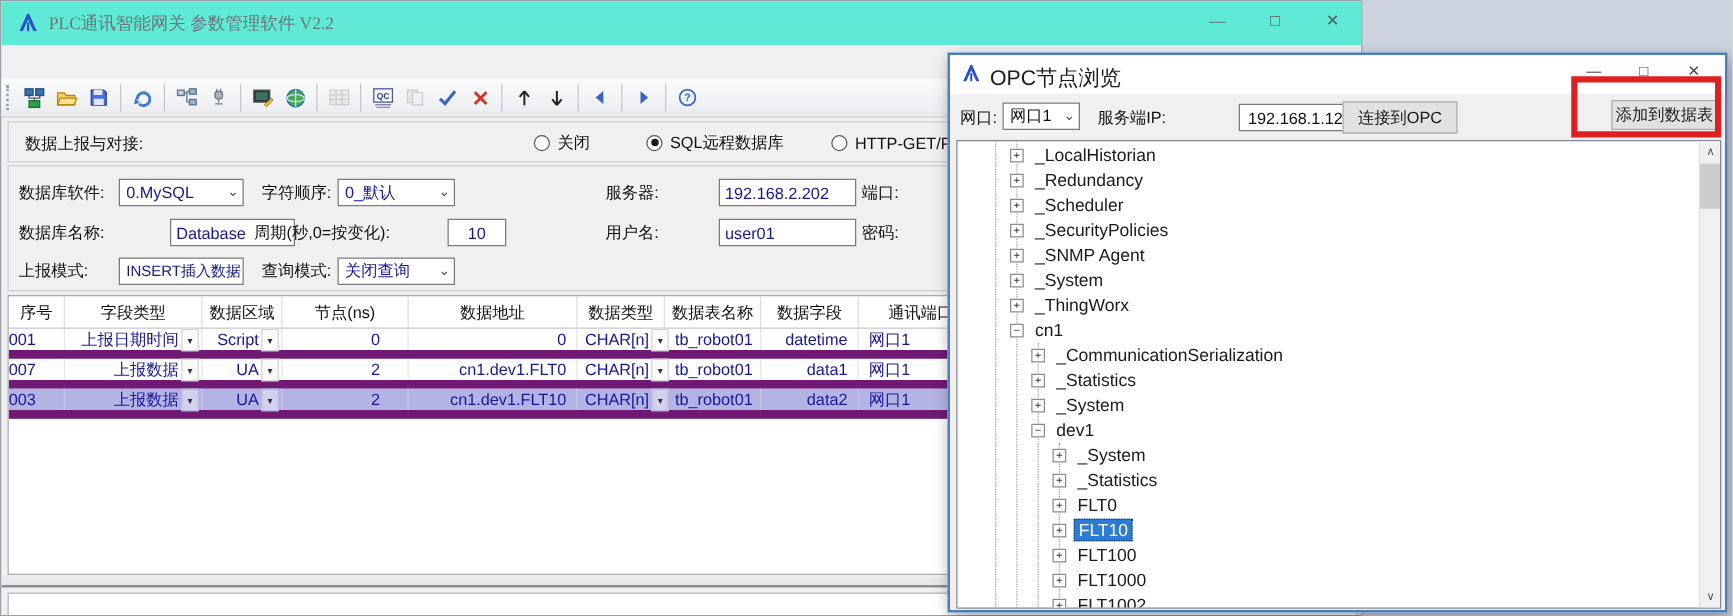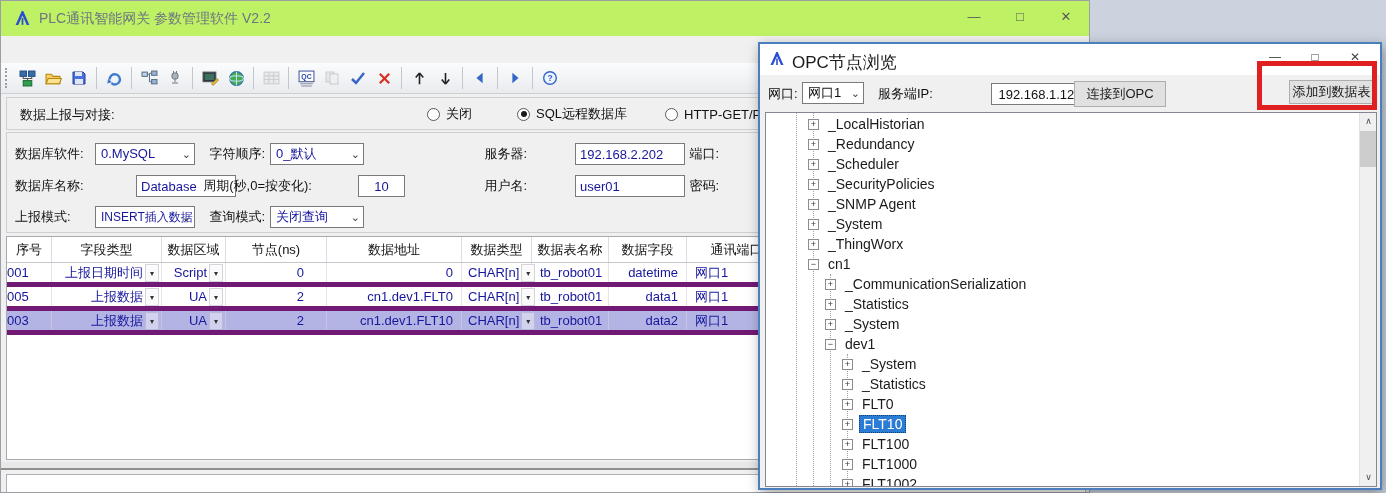--- a/index.html
+++ b/index.html
@@ -3,21 +3,21 @@
 <meta charset="utf-8">
 <style>
   * { margin:0; padding:0; box-sizing:border-box; }
   html,body { width:1386px; height:493px; overflow:hidden;
     font-family:"Liberation Sans", sans-serif; background:#ccd3de; }
   #stage { position:relative; width:1386px; height:493px; }
 
   
   #main-window { position:absolute; left:0; top:0; width:1090px; height:493px;
     background:#f0f0f0; border:1px solid #9aa0a6; overflow:hidden; }
-  #titlebar { position:absolute; left:0; top:0; width:100%; height:35px; background:#bef264; }
+  #titlebar { position:absolute; left:0; top:0; width:100%; height:35px; background:#5eead4;font-family:Liberation Serif, serif; }
   #titlebar .logo { position:absolute; left:13px; top:9px; width:17px; height:17px; }
   #titlebar .title { position:absolute; left:38px; top:9px; font-size:14px; color:#6f7682; }
   .winbtn { position:absolute; top:0; width:46px; height:32px; text-align:center;
     line-height:32px; color:#5a5a5a; font-size:13px; }
   #mw-min { left:950px; } #mw-max { left:996px; } #mw-close { left:1042px; }
 
   #menubar { position:absolute; left:0; top:35px; width:100%; height:27px; background:#f6f6f6; }
   .menu-item { display:inline-block; padding:0 11px; margin-left:4px; height:27px;
     line-height:27px; font-size:14px; color:#1a1a1a; }
 
@@ -51,21 +51,21 @@
   .partial-checkbox { position:absolute; left:752px; top:206px; width:15px; height:15px;
     border:1px solid #707070; background:#fff; }
 
   
   #table-area { position:absolute; left:5px; top:235px; width:1080px; height:224px;
     background:#fff; border:1px solid #a9a9b0; overflow:hidden; }
   .trow, #thead { display:flex; }
   #thead { height:26px; border-bottom:1px solid #c6c6cc; }
   .th { font-size:13px; color:#111; text-align:center; line-height:26px;
     border-right:1px solid #dcdce2; }
-  .trow { height:24px; border-bottom:5px solid #701a75; }
+  .trow { height:24px; border-bottom:7px solid #701a75; }
   .td { font-size:13px; color:var(--value-color); line-height:23px;
     border-right:1px solid #e4e4ea; position:relative; display:flex; align-items:center; }
   .td .cellv { flex:1; }
   .td .dd { width:14px; height:18px; margin:0 2px; border:1px solid #d4d4da;
     background:#fafafa; color:#333; font-size:8px; line-height:17px; text-align:center; flex:none; }
   .trow.selected { background:var(--row-highlight); }
   .trow.selected .td { border-right-color:#c6c6e6; }
   .trow.selected .dd { background:#d2d2ee; border-color:#b8b8dc; }
   .c0{width:45px;} .c1{width:110px;} .c2{width:64px;} .c3{width:101px;} .c4{width:135px;}
   .c5{width:70px;} .c6{width:77px;} .c7{width:78px;} .c8{width:100px;}
@@ -343,21 +343,21 @@
             <div class="td c7">
               <span class="cellv">datetime</span>
             </div>
             <div class="td c8">
               <span class="cellv">网口1</span>
               <span class="dd">▾</span>
             </div>
           </div>
           <div class="trow">
             <div class="td c0">
-              <span class="cellv">005</span>
+              <span class="cellv">007</span>
             </div>
             <div class="td c1">
               <span class="cellv">上报数据</span>
               <span class="dd">▾</span>
             </div>
             <div class="td c2">
               <span class="cellv">UA</span>
               <span class="dd">▾</span>
             </div>
             <div class="td c3">

